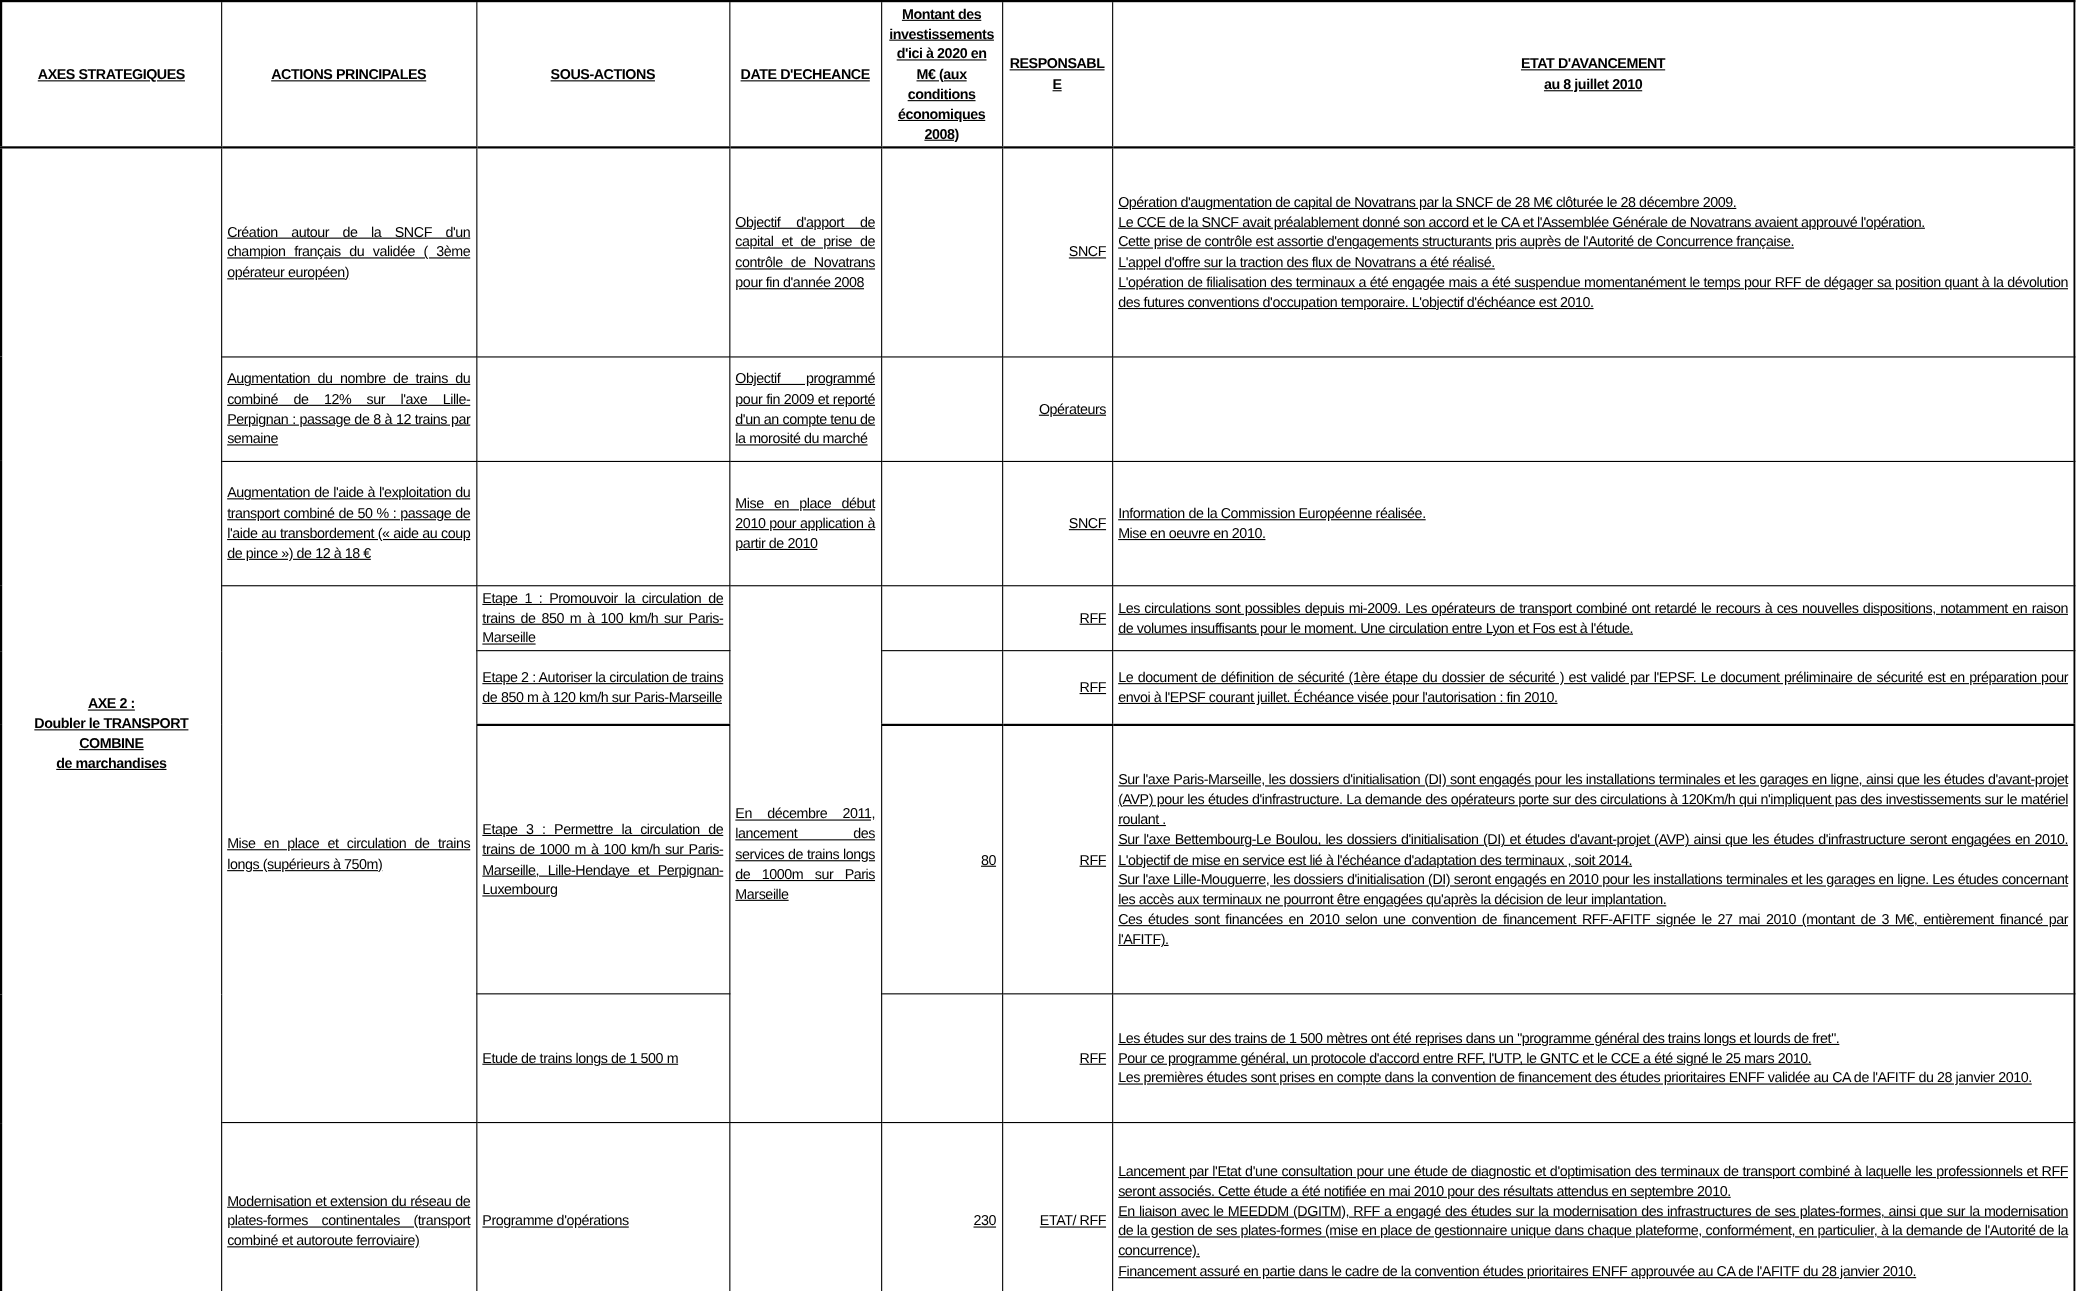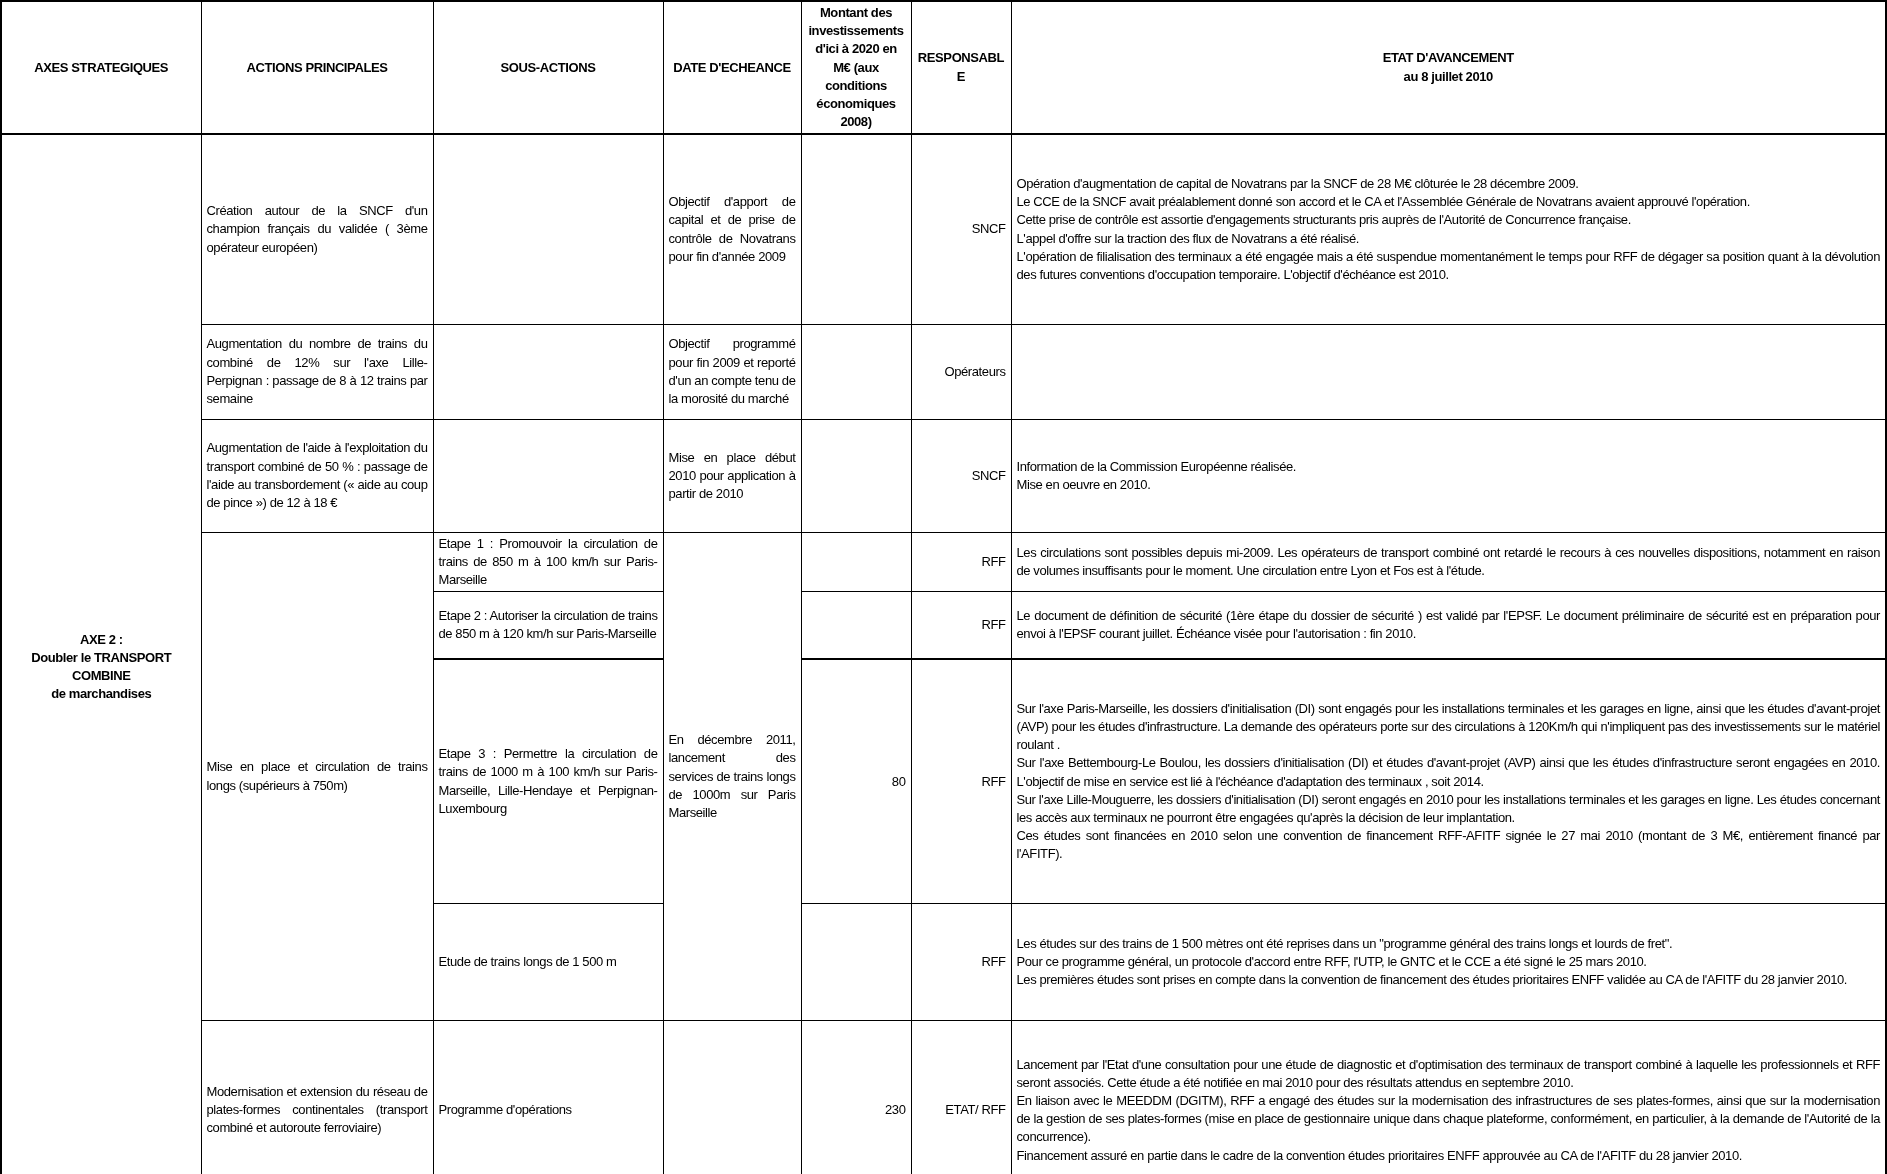--- a/index.html
+++ b/index.html
@@ -13,20 +13,21 @@
   }
   table.grid th,table.grid td{
     border:1px solid #000;
     vertical-align:middle;
     padding:2px 5px;
     font-size:13px;
     letter-spacing:-0.4px;
     line-height:1.4;
     overflow:hidden;
     word-wrap:break-word;
+    text-decoration:underline;
   }
   thead th{
     font-weight:bold;text-align:center;font-size:13px;
     border-bottom:2px solid #000 !important;
     padding:2px 3px;
   }
   th.montant-h{font-size:12px;}
   td.axis{
     font-weight:bold;text-align:center;font-size:13.5px;line-height:1.45;
   }
@@ -66,21 +67,21 @@
   </thead>
   <tbody>
     <tr style="height:190px">
       <td class="axis" rowspan="8">
         <div>AXE 2 :</div>
         <div>Doubler le TRANSPORT COMBINE</div>
         <div>de marchandises</div>
       </td>
       <td class="just">Création autour de la SNCF d'un champion français du validée ( 3ème opérateur européen)</td>
       <td></td>
-      <td class="just">Objectif d'apport de capital et de prise de contrôle de Novatrans pour fin d'année 2009</td>
+      <td class="just">Objectif d'apport de capital et de prise de contrôle de Novatrans pour fin d'année 2008</td>
       <td class="center"></td>
       <td class="center">SNCF</td>
       <td class="etat">
         <div>Opération d'augmentation de capital de Novatrans par la SNCF de 28 M€ clôturée le 28 décembre 2009.</div>
         <div>Le CCE de la SNCF avait préalablement donné son accord et le CA et l'Assemblée Générale de Novatrans avaient approuvé l'opération.</div>
         <div>Cette prise de contrôle est assortie d'engagements structurants pris auprès de l'Autorité de Concurrence française.</div>
         <div>L'appel d'offre sur la traction des flux de Novatrans a été réalisé.</div>
         <div>L'opération de filialisation des terminaux a été engagée mais a été suspendue momentanément le temps pour RFF de dégager sa position quant à la dévolution des futures conventions d'occupation temporaire. L'objectif d'échéance est 2010.</div>
       </td>
     </tr>

